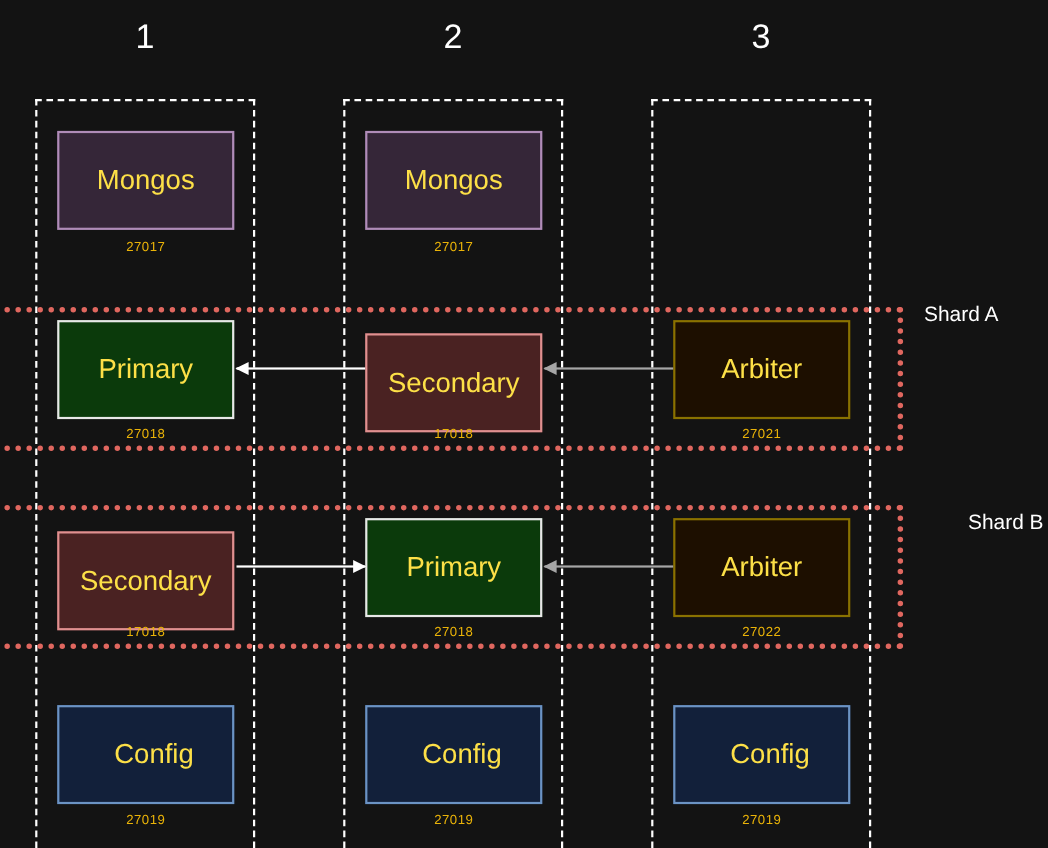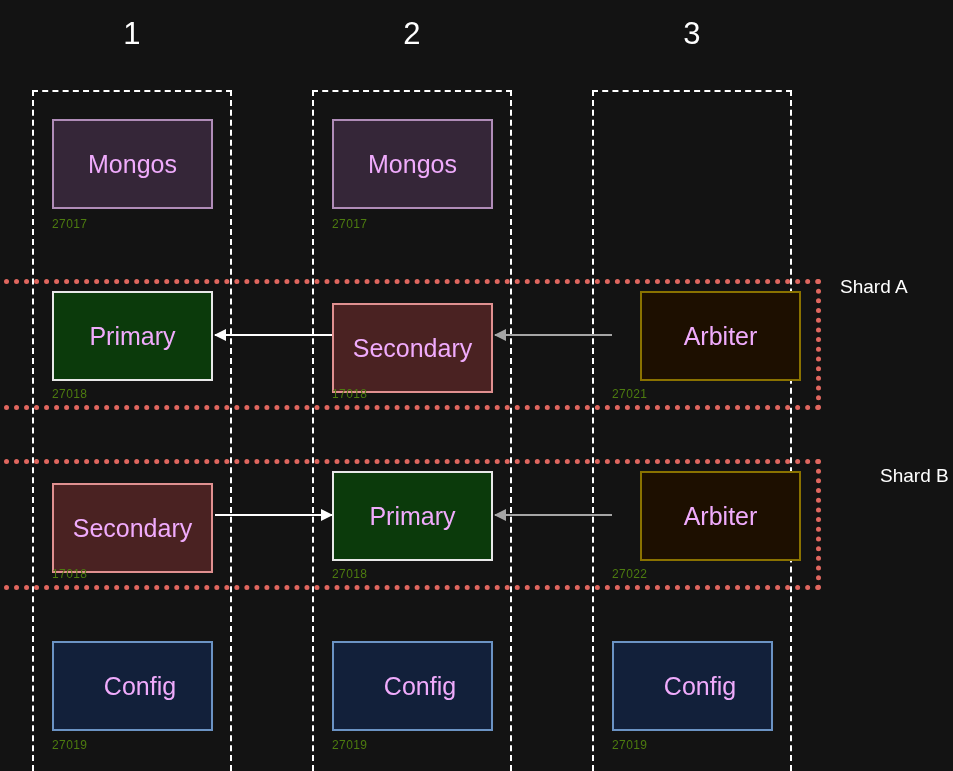--- a/index.html
+++ b/index.html
@@ -68,38 +68,39 @@
     height: 90px;
     border-width: 2px;
     border-style: solid;
     display: flex;
     align-items: center;
     justify-content: center;
   }
   .node-label {
     font-size: 25px;
     line-height: 28px;
-    color: #f0abfc;
+    color: #fde047;
     text-align: center;
     white-space: nowrap;
   }
   .node-port {
     position: absolute;
     width: 161px;
+    text-align: center;
     font-size: 12px;
     line-height: 16px;
-    color: #4d7c0f;
+    color: #eab308;
     letter-spacing: 0.4px;
   }
 
   
   .node.mongos    { background: #352638; border-color: #b08cb8; }
   .node.primary   { background: #0b3a0b; border-color: #e8e8e8; }
   .node.secondary { background: #4a2222; border-color: #e09090; margin-top: 12px; }
-  .node.arbiter   { background: #1d0f00; border-color: #8a7200; margin-left: 28px; }
+  .node.arbiter   { background: #1d0f00; border-color: #8a7200; }
   .node.config    { background: #12203a; border-color: #6b93c4; padding-left: 15px; }
 
   
   .connector {
     position: absolute;
     height: 2px;
   }
   .connector .shaft {
     position: absolute;
     left: 0; top: 0;

